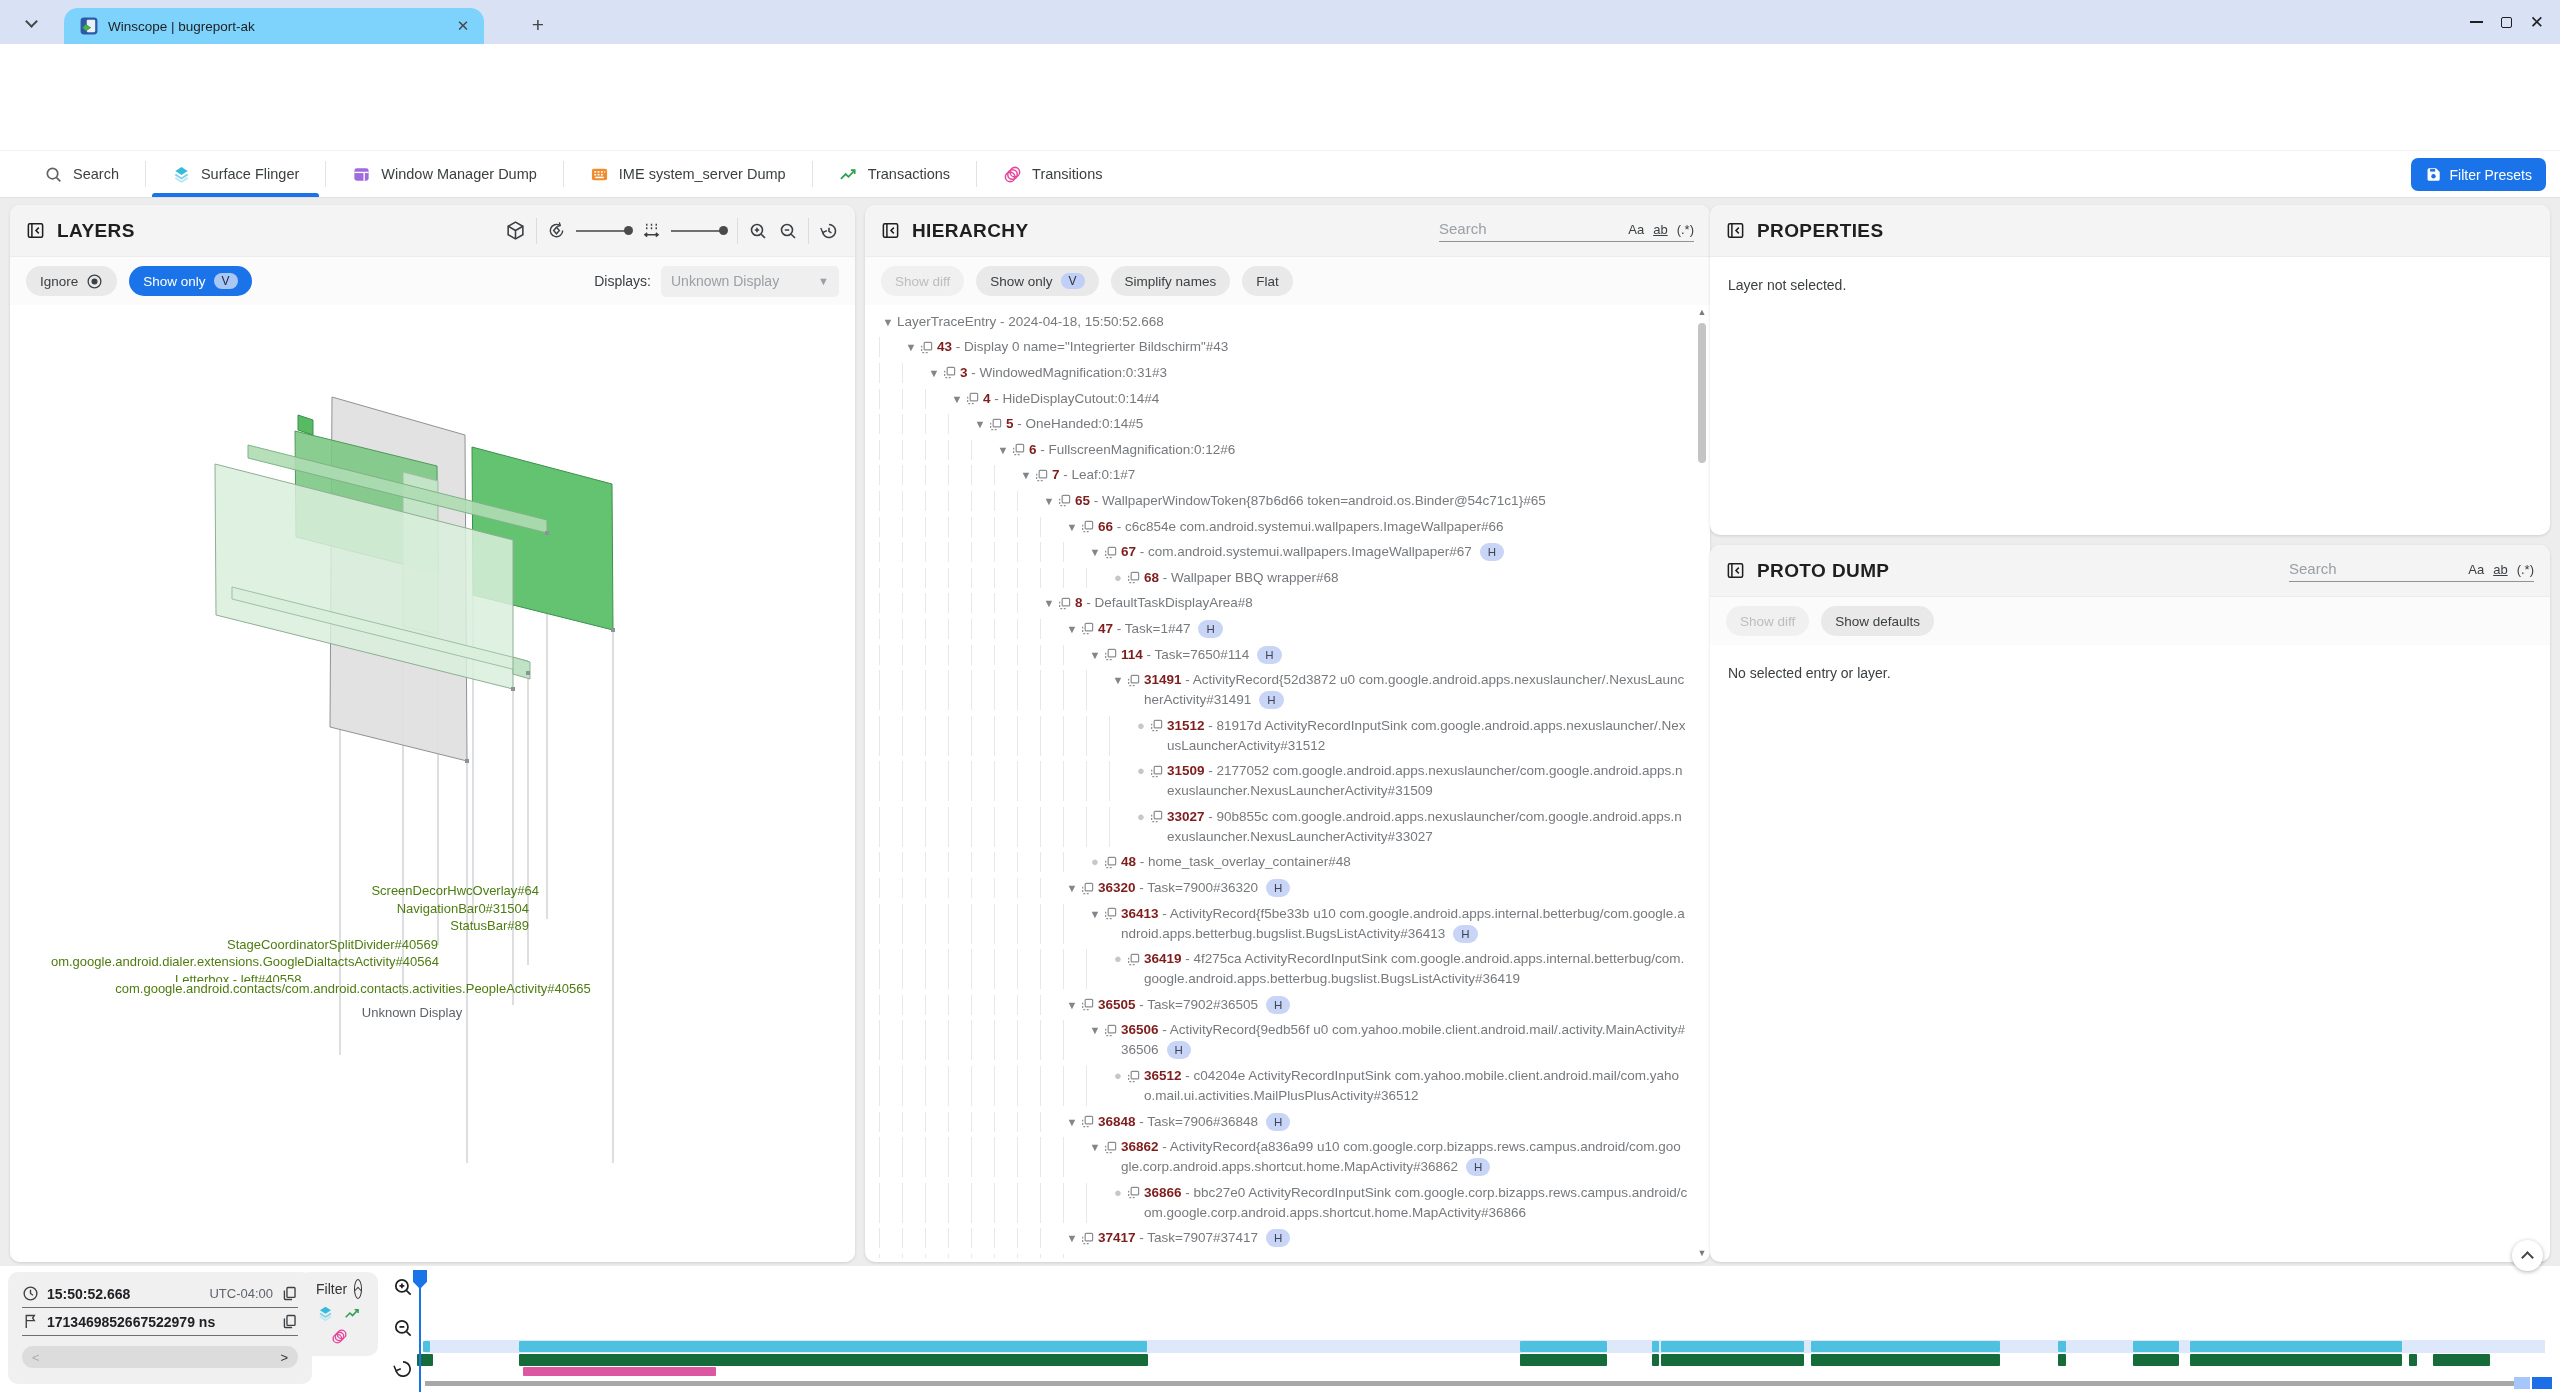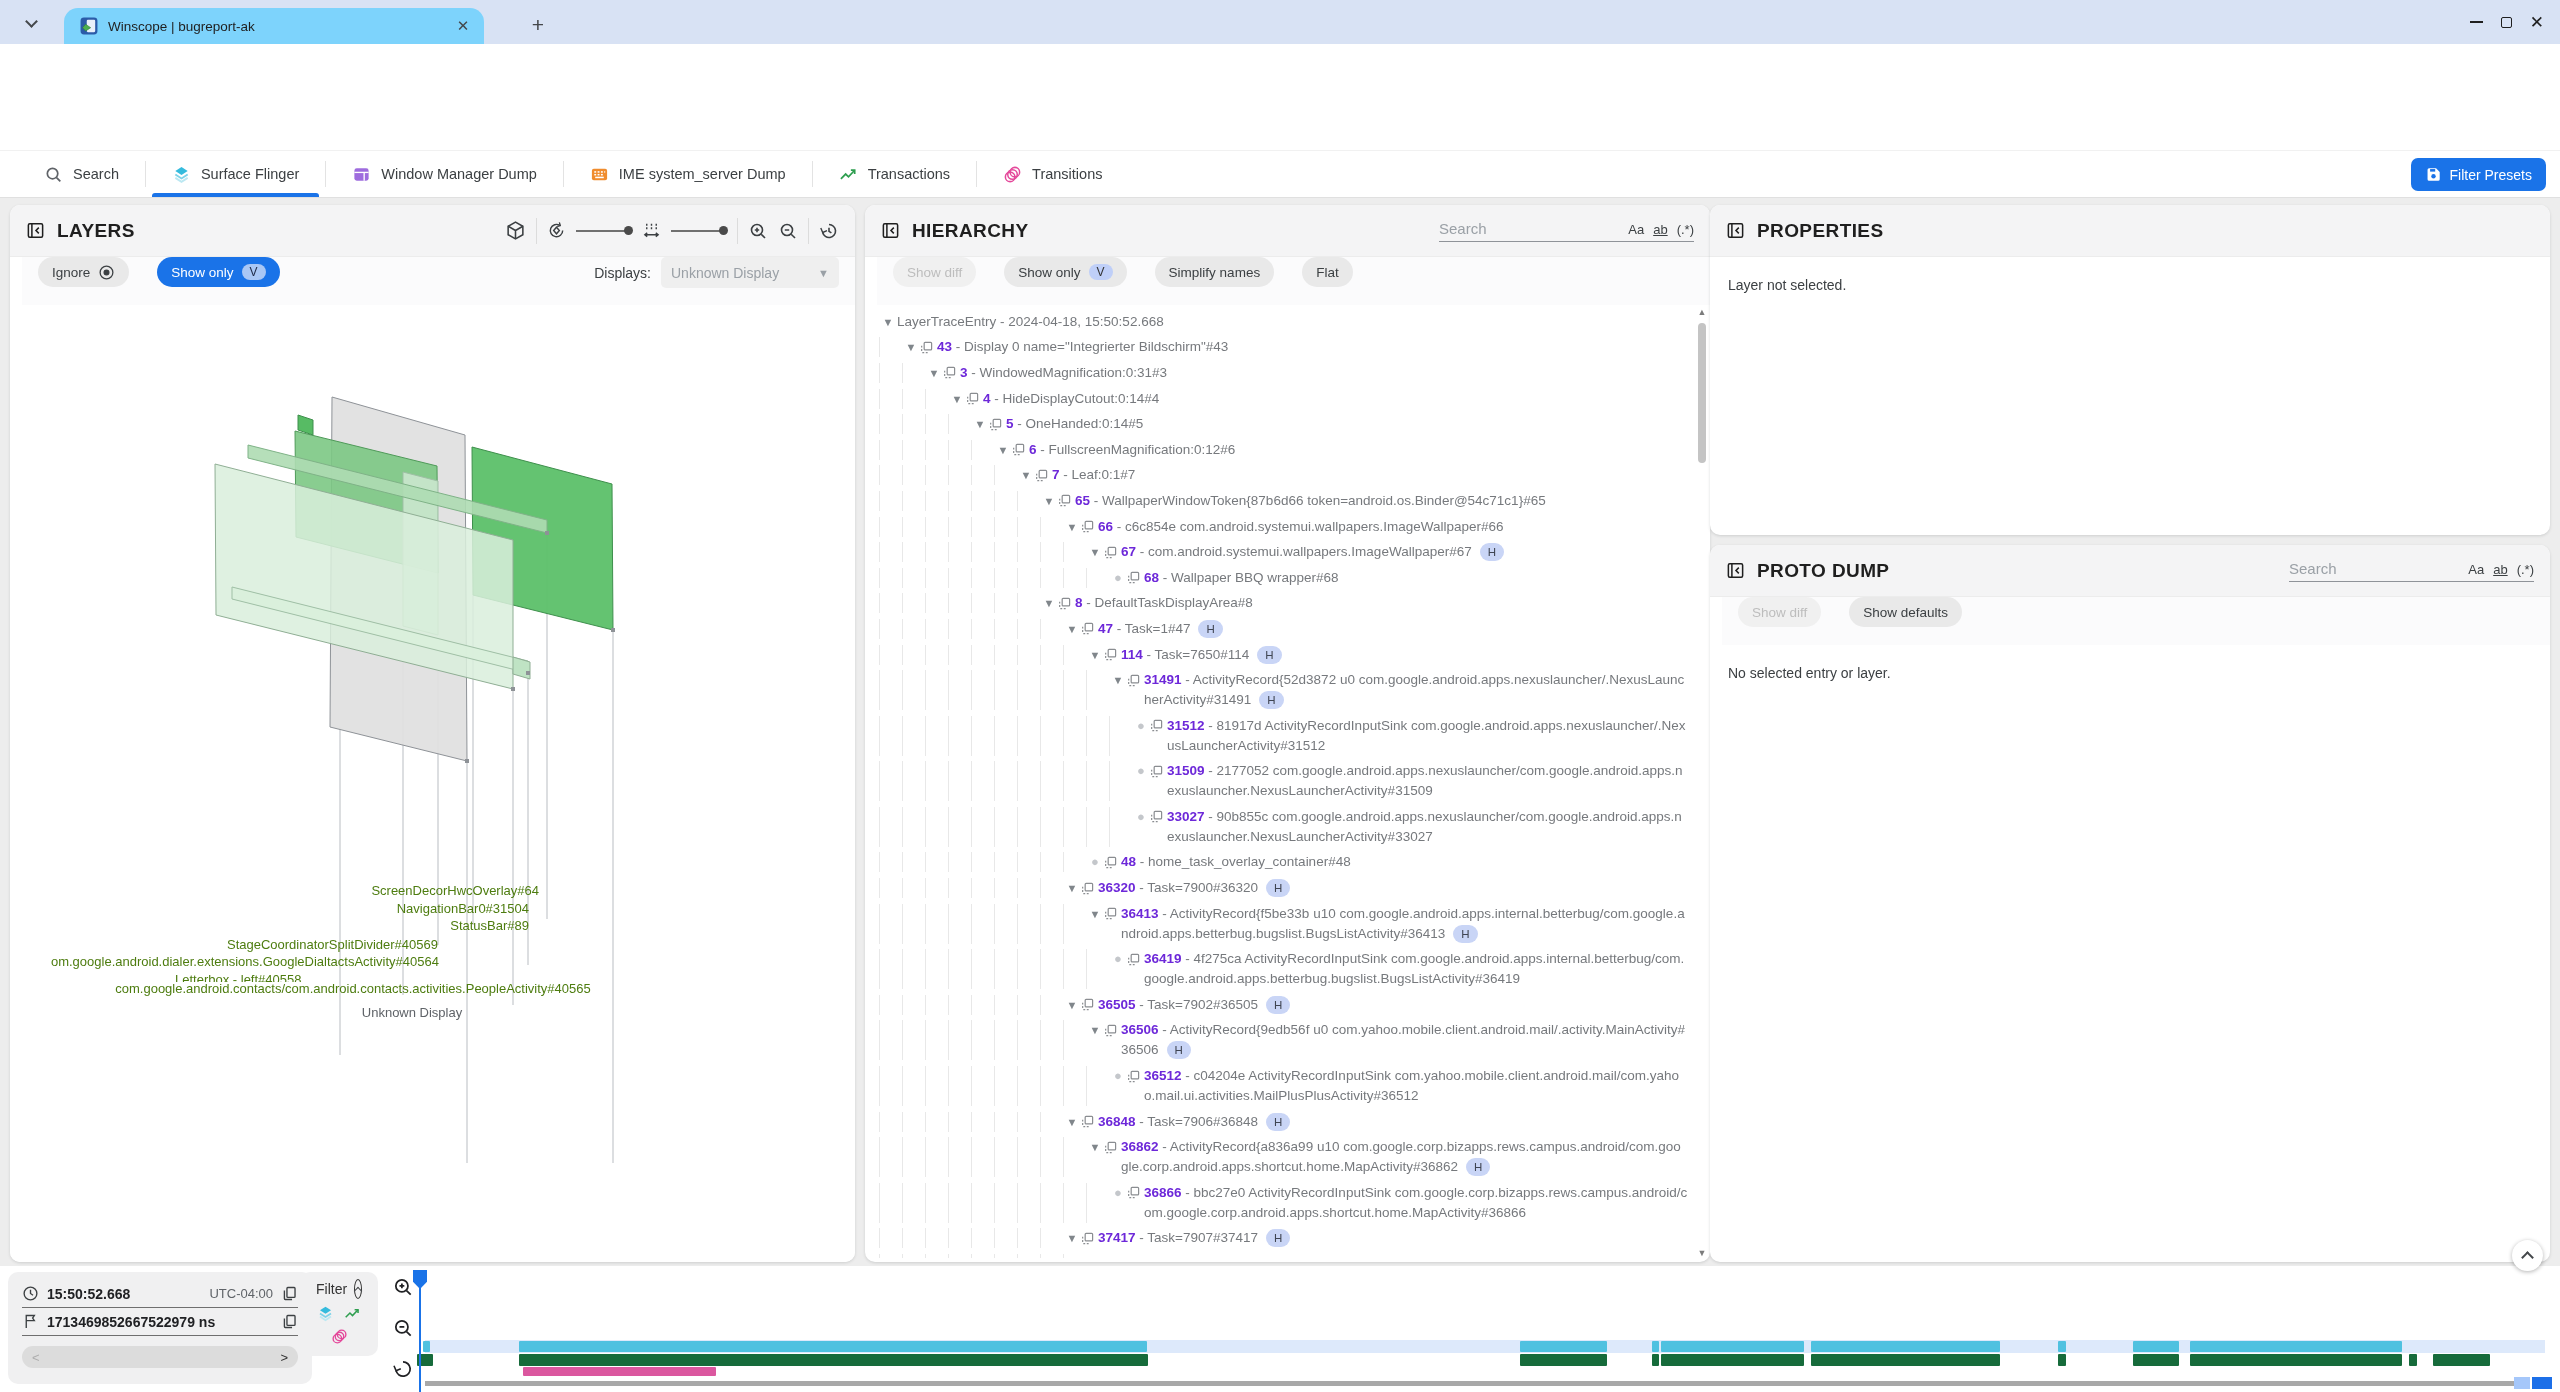--- a/index.html
+++ b/index.html
@@ -44,21 +44,21 @@
   .navtab { position:relative; display:flex; align-items:center; gap:10px; padding:0 26px; font-size:14.5px; color:#3C4043; }
   .navtab.active::after { content:""; position:absolute; left:6px; right:6px; bottom:0; height:4px; background:#1A73E8; border-radius:3px 3px 0 0; }
   .navdiv { width:1px; height:26px; background:#E3E3E3; align-self:center; }
   #filter-presets { position:absolute; right:14px; top:158px; height:33px; background:#1A73E8; color:#fff; border:none; border-radius:7px; font-size:14px; font-family:inherit; display:flex; align-items:center; gap:8px; padding:0 14px; }
 
   
   #main { left:0; top:198px; width:2560px; height:1068px; background:#EDEDED; }
   .card { position:absolute; background:#fff; border-radius:10px; box-shadow:0 1px 3px rgba(60,64,67,.18); overflow:hidden; }
   .card-head { position:relative; height:52px; background:#F4F4F5; border-bottom:1px solid #ECECEC; display:flex; align-items:center; padding:0 16px; gap:12px; }
   .card-title { font-size:19px; font-weight:700; color:#1F1F1F; letter-spacing:.4px; }
-  .chiprow { height:48px; display:flex; align-items:flex-start; gap:28px; padding:0 16px; background:#FBFBFC;margin-left:12px; }
+  .chiprow { height:48px; display:flex; align-items:center; gap:12px; padding:0 16px; background:#FBFBFC; }
   .chip { height:30px; border:none; border-radius:16px; background:#E9E9E9; color:#3C4043; font-size:13.5px; font-family:inherit; display:flex; align-items:center; gap:8px; padding:0 14px; }
   .chip.disabled { color:#BDBDBD; background:#F0F0F0; }
   .chip.primary { background:#1A73E8; color:#fff; }
   .vbadge { display:inline-block; background:#A9C7F5; color:#1F2B48; border-radius:11px; padding:1px 8px; font-size:12px; }
   .vbadge.gray { background:#BFCFF8; color:#333; }
   .searchbox { display:flex; align-items:flex-end; gap:8px; border-bottom:1px solid #8F9399; padding-bottom:4px; }
   .searchbox input { border:none; outline:none; background:transparent; font-family:inherit; font-size:15px; color:#202124; flex:1; min-width:0; }
   .searchbox input::placeholder { color:#9AA0A6; }
   .sicons { display:flex; align-items:center; gap:9px; font-size:13px; color:#3C4043; white-space:nowrap; }
   .sicons .uw { text-decoration:underline; }
@@ -77,21 +77,21 @@
 
   
   #hier-card { left:865px; top:7px; width:845px; height:1057px; }
   #tree { position:absolute; left:14px; right:22px; top:104px; bottom:4px; overflow:hidden; font-size:13.5px; }
   .trow { display:flex; align-items:flex-start; padding:2.8px 0; line-height:20px; }
   .guide { flex:0 0 23px; align-self:stretch; border-left:1px solid #E8E8E8; }
   .mk { flex:0 0 18px; color:#80868B; font-size:11px; text-align:center; line-height:20px; }
   .mk.dot { color:#C4C7CB; font-size:13px; }
   .licon { flex:0 0 17px; margin-top:3.5px; }
   .ntext { flex:1; color:#76797D; word-break:break-all; }
-  .ntext b { color:#6d28d9; font-weight:700; }
+  .ntext b { color:#7f1d1d; font-weight:700; }
   .hb { display:inline-block; background:#C9D5F6; color:#3F4552; border-radius:10px; padding:0 8px; font-size:11.5px; line-height:18px; margin-left:8px; }
   #hier-scroll { position:absolute; right:2px; top:100px; bottom:2px; width:12px; }
   #hier-thumb { position:absolute; left:2px; top:18px; width:8px; height:140px; background:#C4C4C4; border-radius:4px; }
   .sb-arrow { position:absolute; left:0; width:12px; font-size:9px; color:#7B7B7B; text-align:center; }
 
   
   #props-card { left:1710px; top:7px; width:840px; height:330px; }
   #proto-card { left:1710px; top:347px; width:840px; height:717px; }
   .empty-msg { padding:20px 18px; font-size:14px; color:#3C4043; }
 

